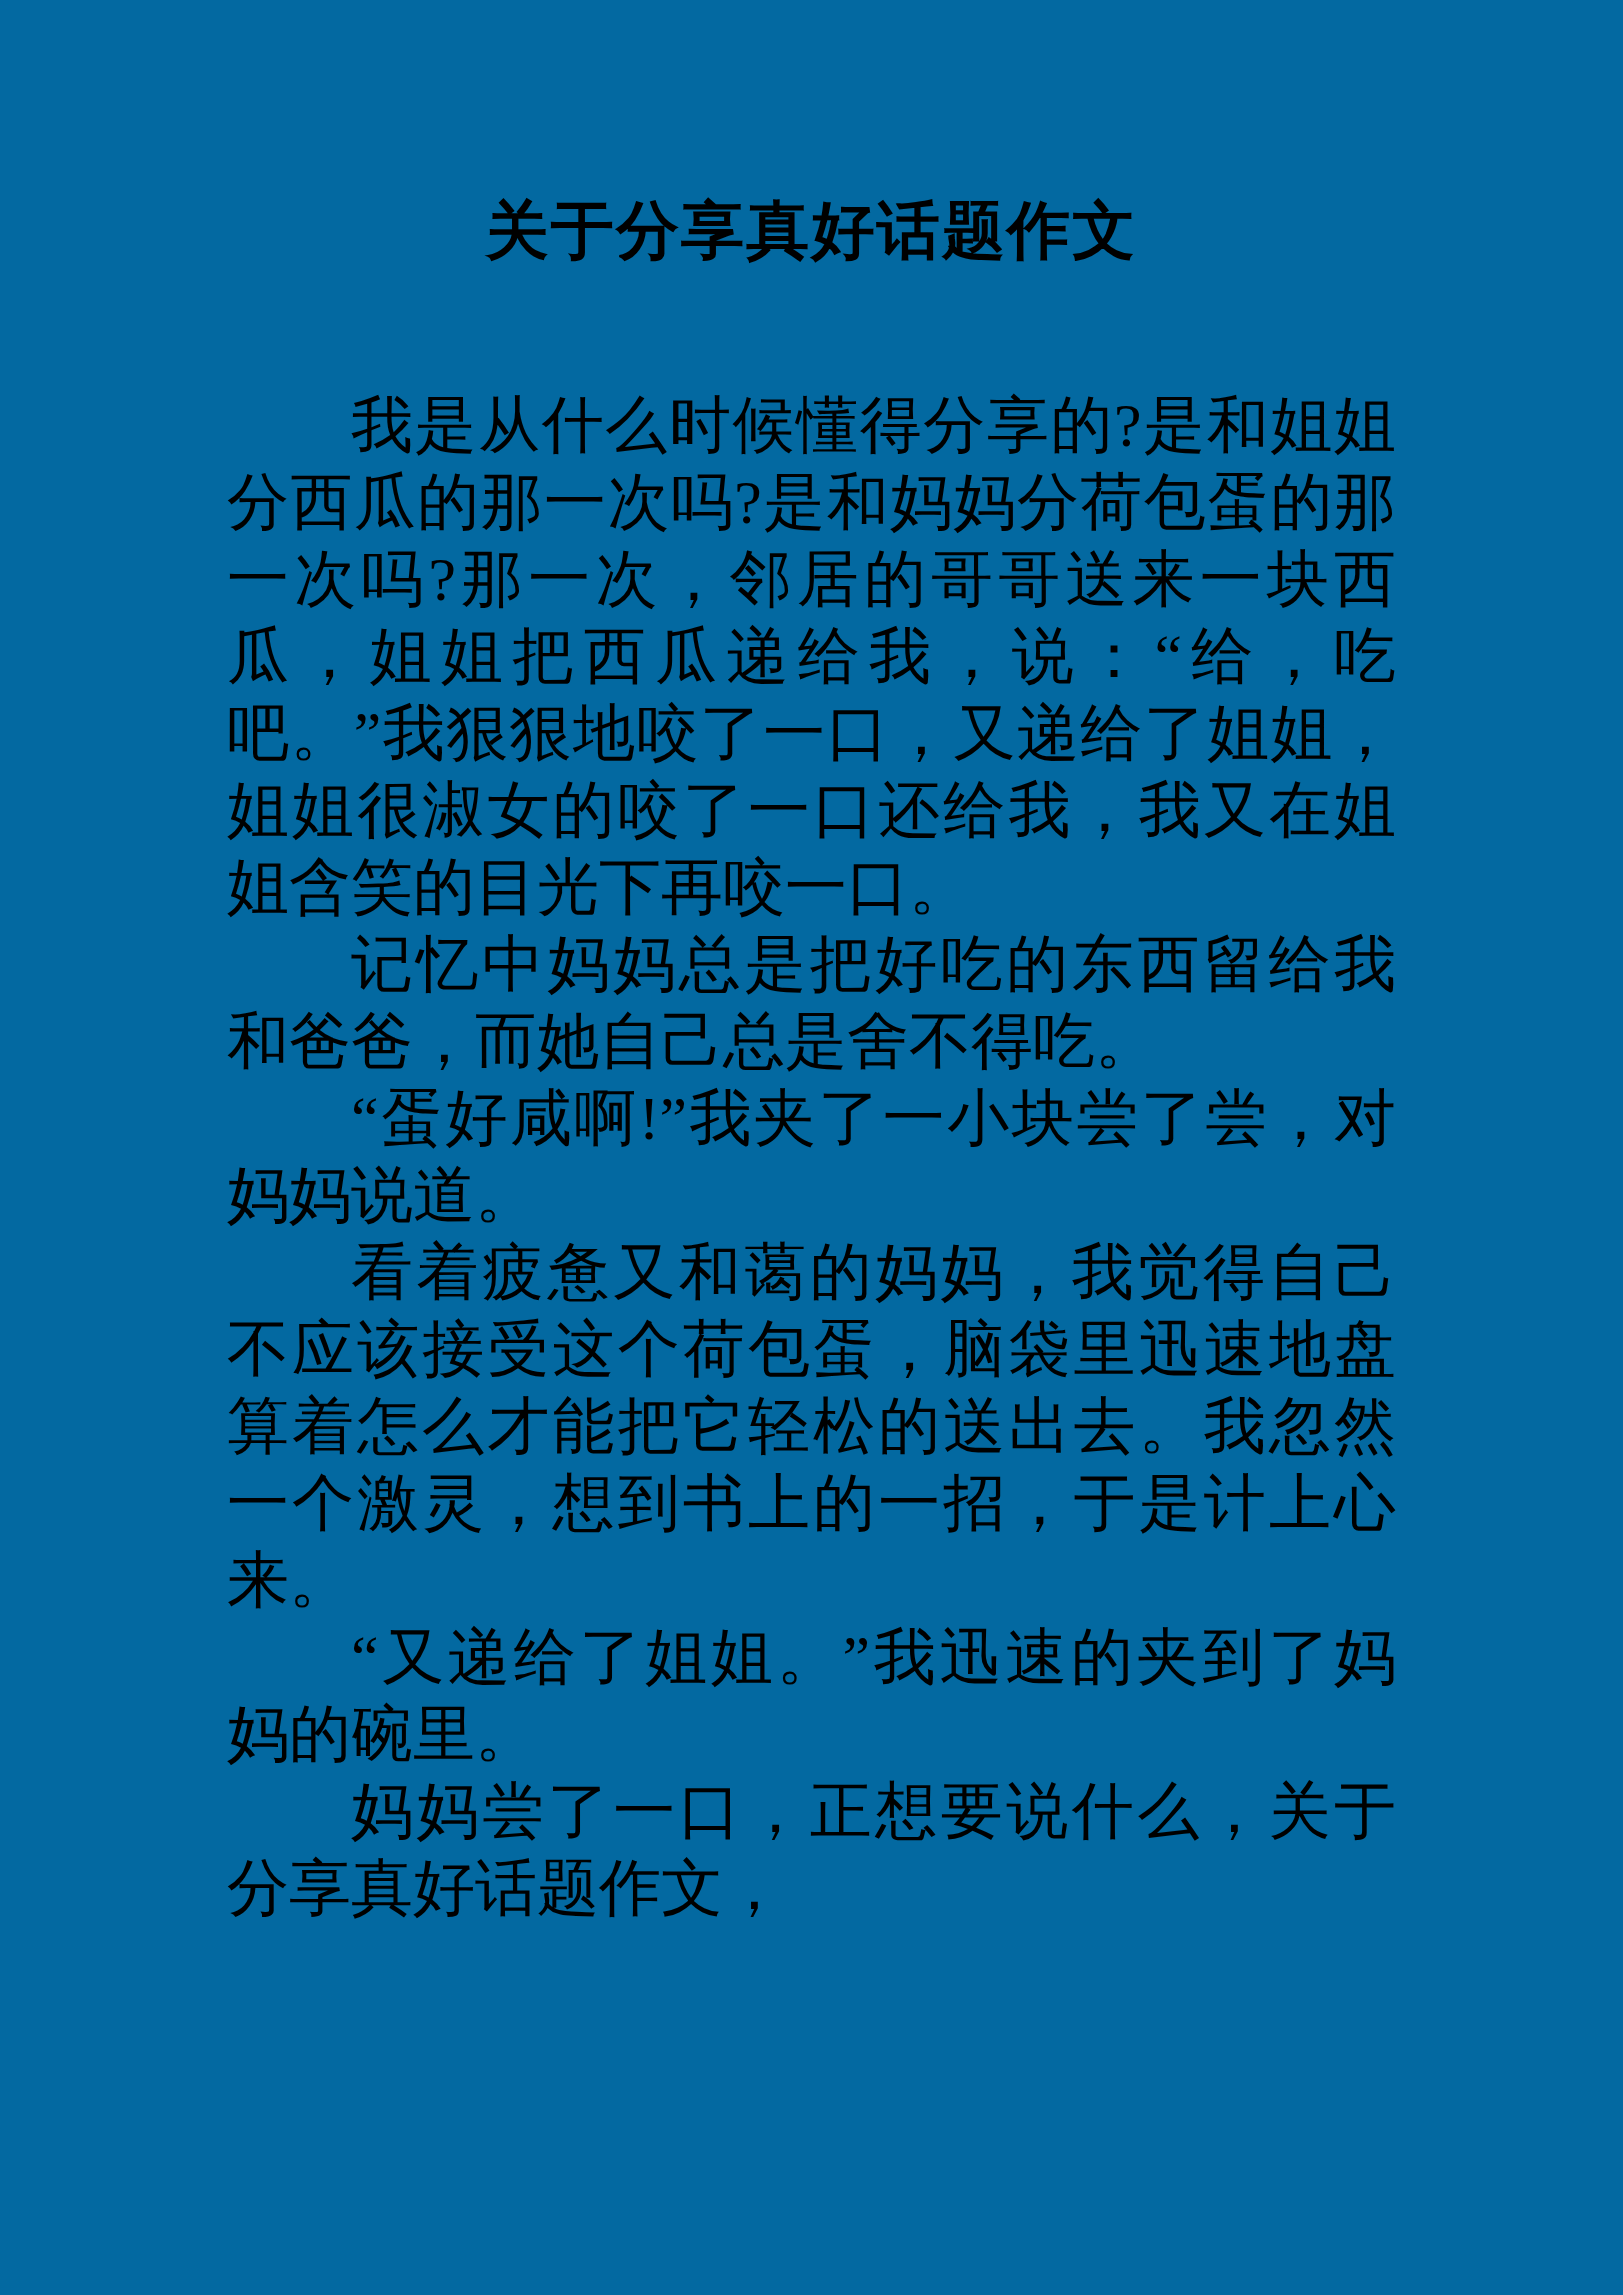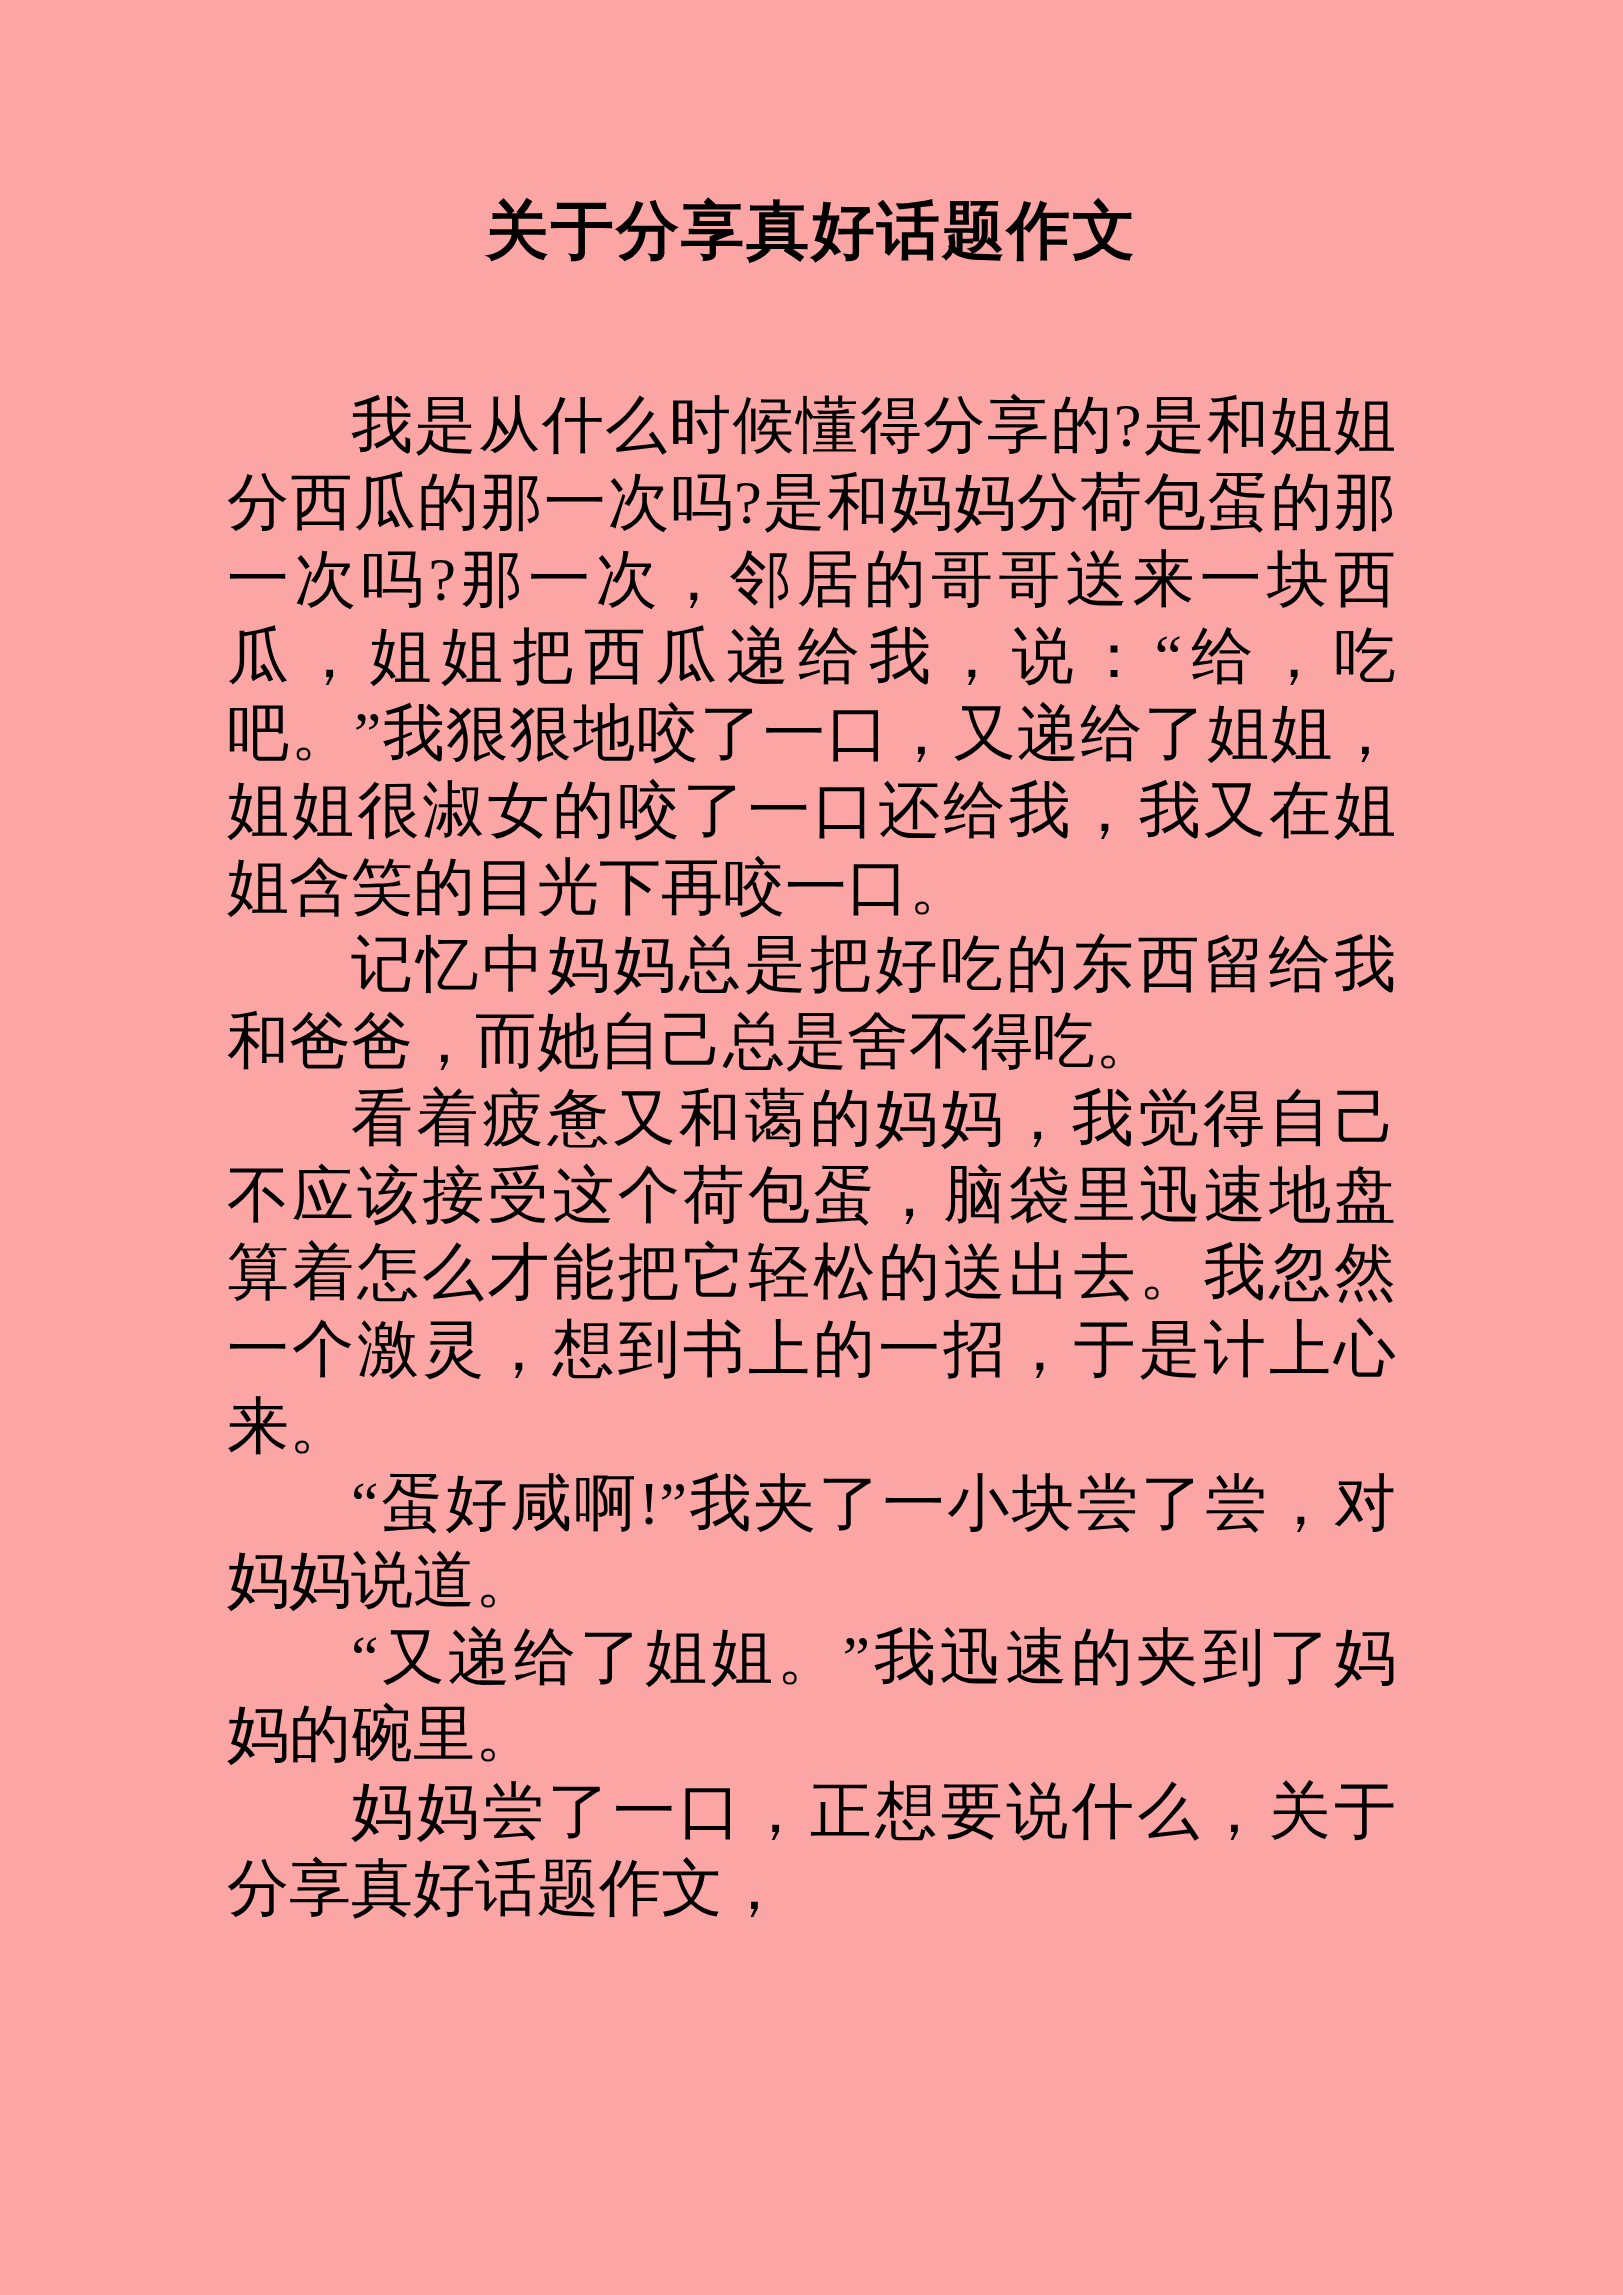--- a/index.html
+++ b/index.html
@@ -5,21 +5,21 @@
   html, body {
     margin: 0;
     padding: 0;
     background: #ffffff;
   }
   .page {
     position: relative;
     width: 1623px;
     height: 2295px;
     margin: 0 auto;
-    background: #fca5a5;
+    background: #0369a1;
     color: #000000;
     font-family: "Liberation Serif", "DejaVu Serif", serif;
     overflow: hidden;
   }
   .doc-title {
     margin: 0;
     padding-top: 195px;
     text-align: center;
     font-size: 63px;
     line-height: 73px;
@@ -44,19 +44,19 @@
   }
 </style>
 </head>
 <body>
 
 <div class="page">
   <h1 class="doc-title">关于分享真好话题作文</h1>
   <div class="doc-body">
     <p>我是从什么时候懂得分享的?是和姐姐分西瓜的那一次吗?是和妈妈分荷包蛋的那一次吗?那一次，邻居的哥哥送来一块西瓜，姐姐把西瓜递给我，说：“给，吃吧。”我狠狠地咬了一口，又递给了姐姐，姐姐很淑女的咬了一口还给我，我又在姐姐含笑的目光下再咬一口。</p>
     <p>记忆中妈妈总是把好吃的东西留给我和爸爸，而她自己总是舍不得吃。</p>
+    <p>“蛋好咸啊!”我夹了一小块尝了尝，对妈妈说道。</p>
     <p>看着疲惫又和蔼的妈妈，我觉得自己不应该接受这个荷包蛋，脑袋里迅速地盘算着怎么才能把它轻松的送出去。我忽然一个激灵，想到书上的一招，于是计上心来。</p>
-    <p>“蛋好咸啊!”我夹了一小块尝了尝，对妈妈说道。</p>
     <p>“又递给了姐姐。”我迅速的夹到了妈妈的碗里。</p>
     <p>妈妈尝了一口，正想要说什么，关于分享真好话题作文，</p>
   </div>
 </div>
 
 
 </body></html>

